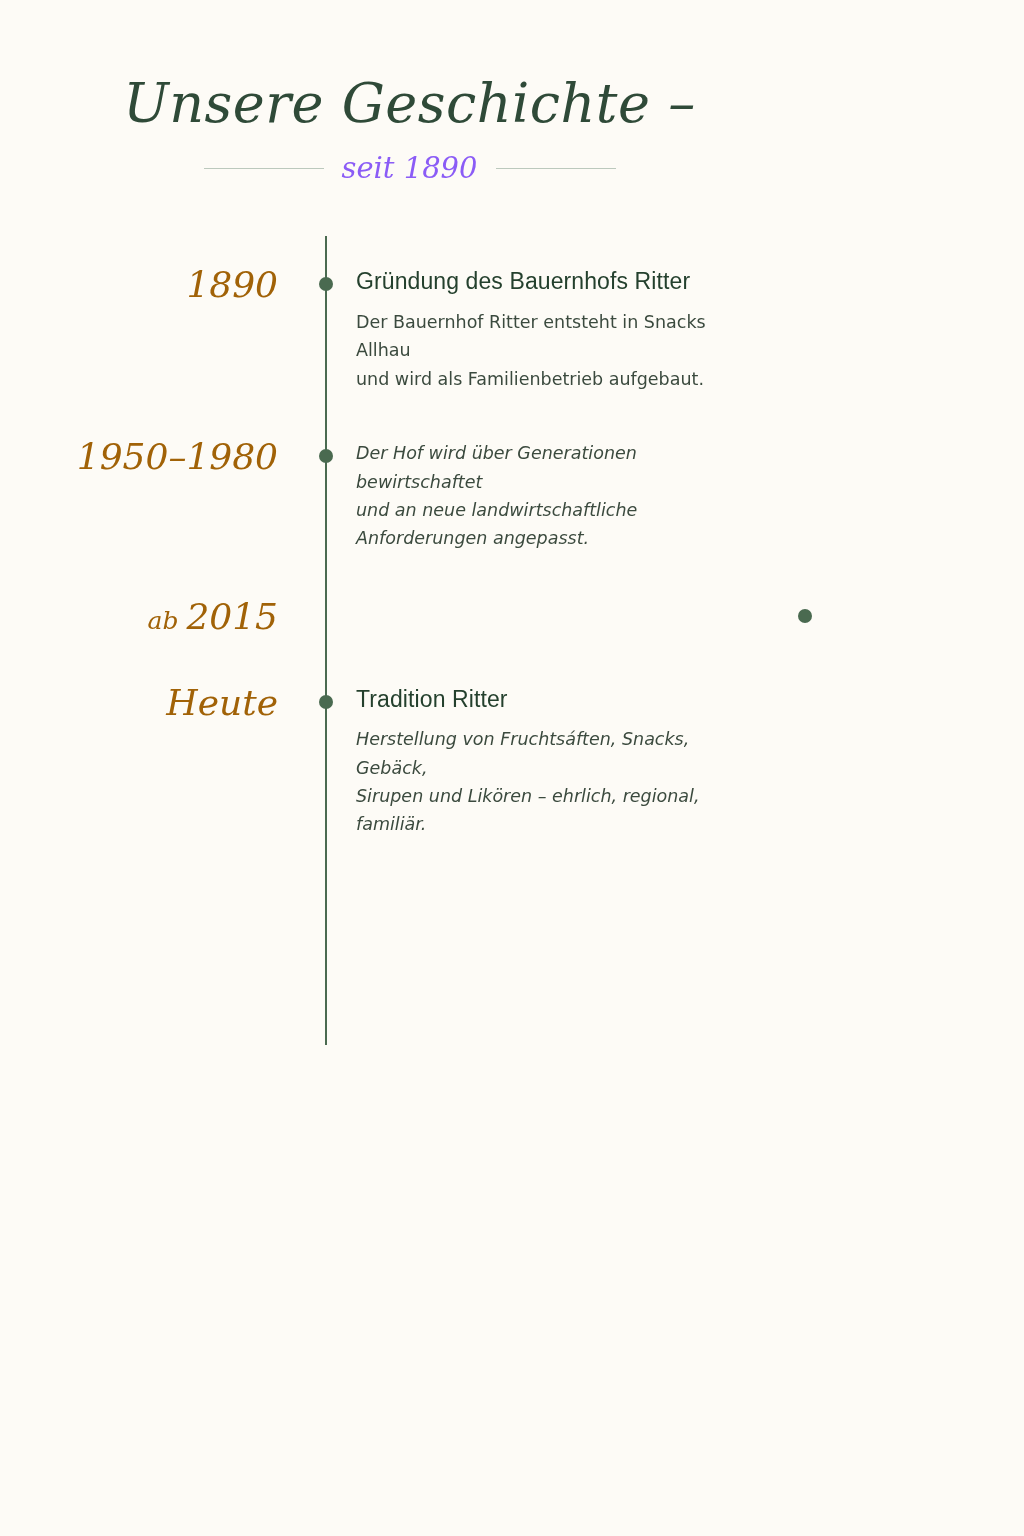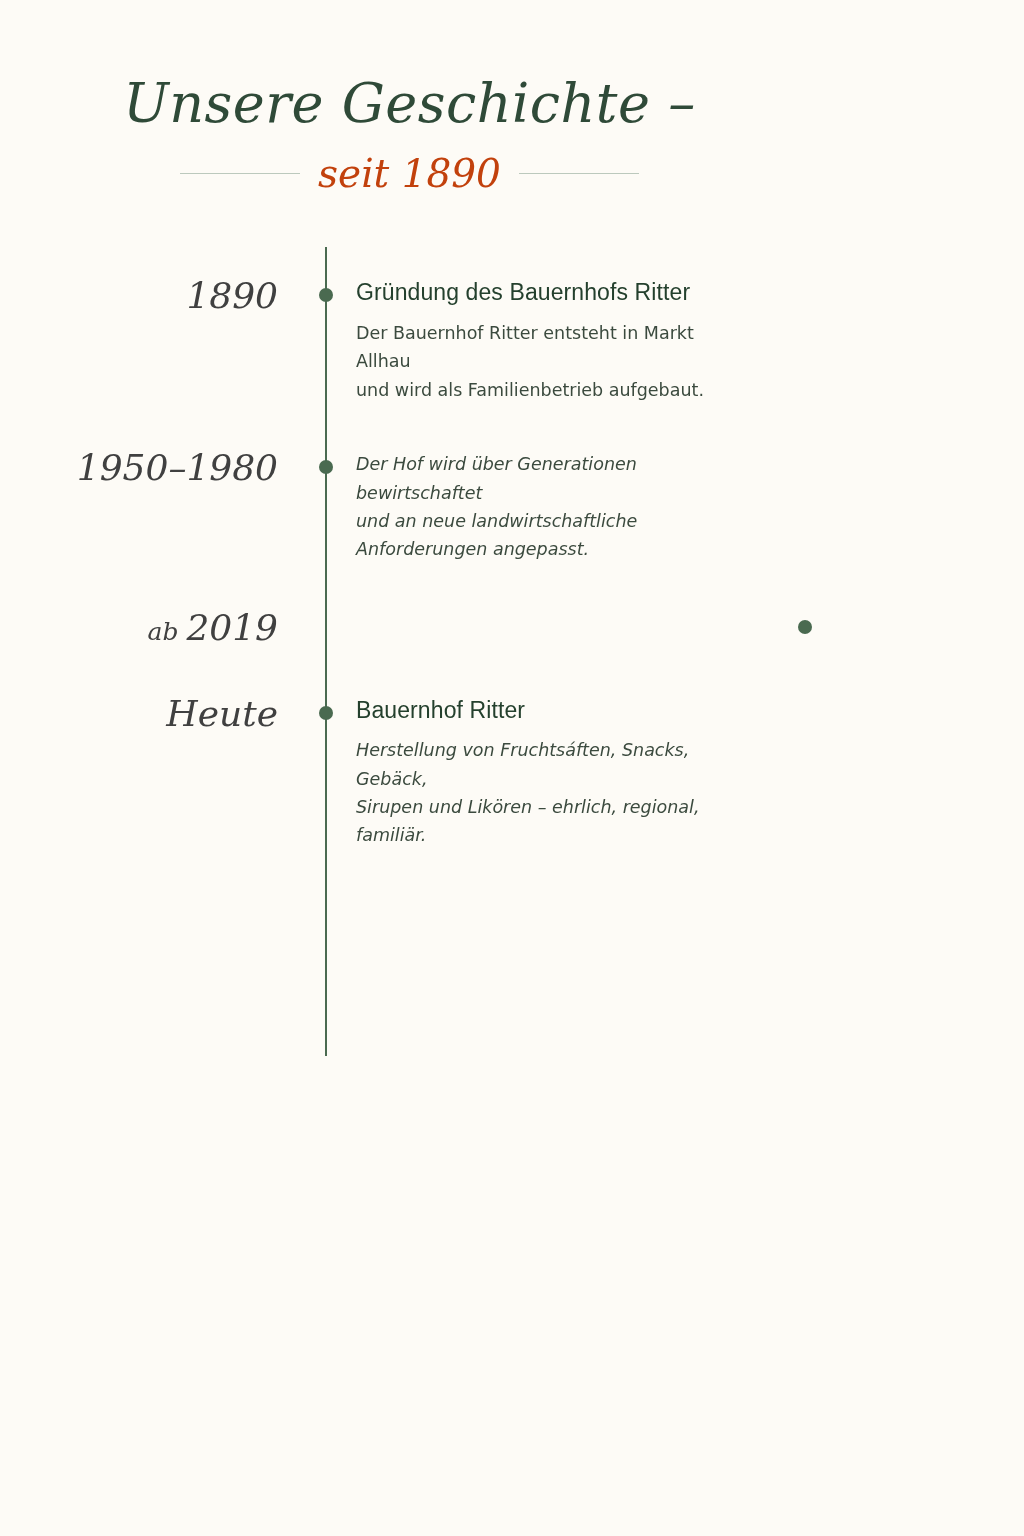--- a/index.html
+++ b/index.html
@@ -45,22 +45,22 @@
     margin-top: 18px;
   }
   .rule {
     height: 1px;
     width: 120px;
     background: #bcc9bd;
   }
   .subtitle {
     font-family: "DejaVu Serif", serif;
     font-style: italic;
-    font-size: 39px;
-    color: #c2410c;
+    font-size: 29px;
+    color: #8b5cf6;
     white-space: nowrap;
   }
 
   
   .timeline {
     position: relative;
     margin-top: 82px;
     padding-bottom: 40px;
   }
   .axis {
@@ -86,21 +86,21 @@
   .year {
     width: 312px;
     flex: 0 0 312px;
     text-align: right;
     padding-right: 34px;
     box-sizing: border-box;
     font-family: "DejaVu Serif", serif;
     font-style: italic;
     font-size: 36px;
     line-height: 1;
-    color: #404040;
+    color: #a16207;
     white-space: nowrap;
   }
   .year .prefix {
     font-size: 25px;
     margin-left: 40px;
   }
 
   .dot-col {
     position: relative;
     width: 28px;
@@ -162,51 +162,51 @@
   <div class="timeline">
     <div class="axis" style="top: -31px; bottom: auto; height: 808.438px; left: 325px;"></div>
 
     <div class="entry">
       <div class="year"><span class="prefix"></span><span>1890</span></div>
       <div class="dot-col">
         <span class="dot"></span>
       </div>
       <div class="content">
         <h2 class="entry-title">Gründung des Bauernhofs Ritter</h2>
-        <p class="entry-desc">Der Bauernhof Ritter entsteht in Markt Allhau
+        <p class="entry-desc">Der Bauernhof Ritter entsteht in Snacks Allhau
 und wird als Familienbetrieb aufgebaut.</p>
       </div>
     </div>
 
     <div class="entry">
       <div class="year"><span class="prefix"></span><span>1950–1980</span></div>
       <div class="dot-col">
         <span class="dot"></span>
       </div>
       <div class="content">
         <p class="entry-desc italicish">Der Hof wird über Generationen bewirtschaftet
 und an neue landwirtschaftliche
 Anforderungen angepasst.</p>
       </div>
     </div>
 
 
     <div class="entry">
-      <div class="year"><span class="prefix">ab </span><span>2019</span></div>
+      <div class="year"><span class="prefix">ab </span><span>2015</span></div>
       <div class="dot-col">
         <span class="dot"></span>
       </div>
     </div>
 
     <div class="entry">
       <div class="year"><span class="prefix"></span><span>Heute</span></div>
       <div class="dot-col">
         <span class="dot"></span>
       </div>
       <div class="content">
-        <h2 class="entry-title">Bauernhof Ritter</h2>
+        <h2 class="entry-title">Tradition Ritter</h2>
         <p class="entry-desc italicish">Herstellung von Fruchtsáften, Snacks, Gebäck,
 Sirupen und Likören – ehrlich, regional, familiär.</p>
       </div>
     </div>
 
   </div>
 </div>
 
 </body></html>

